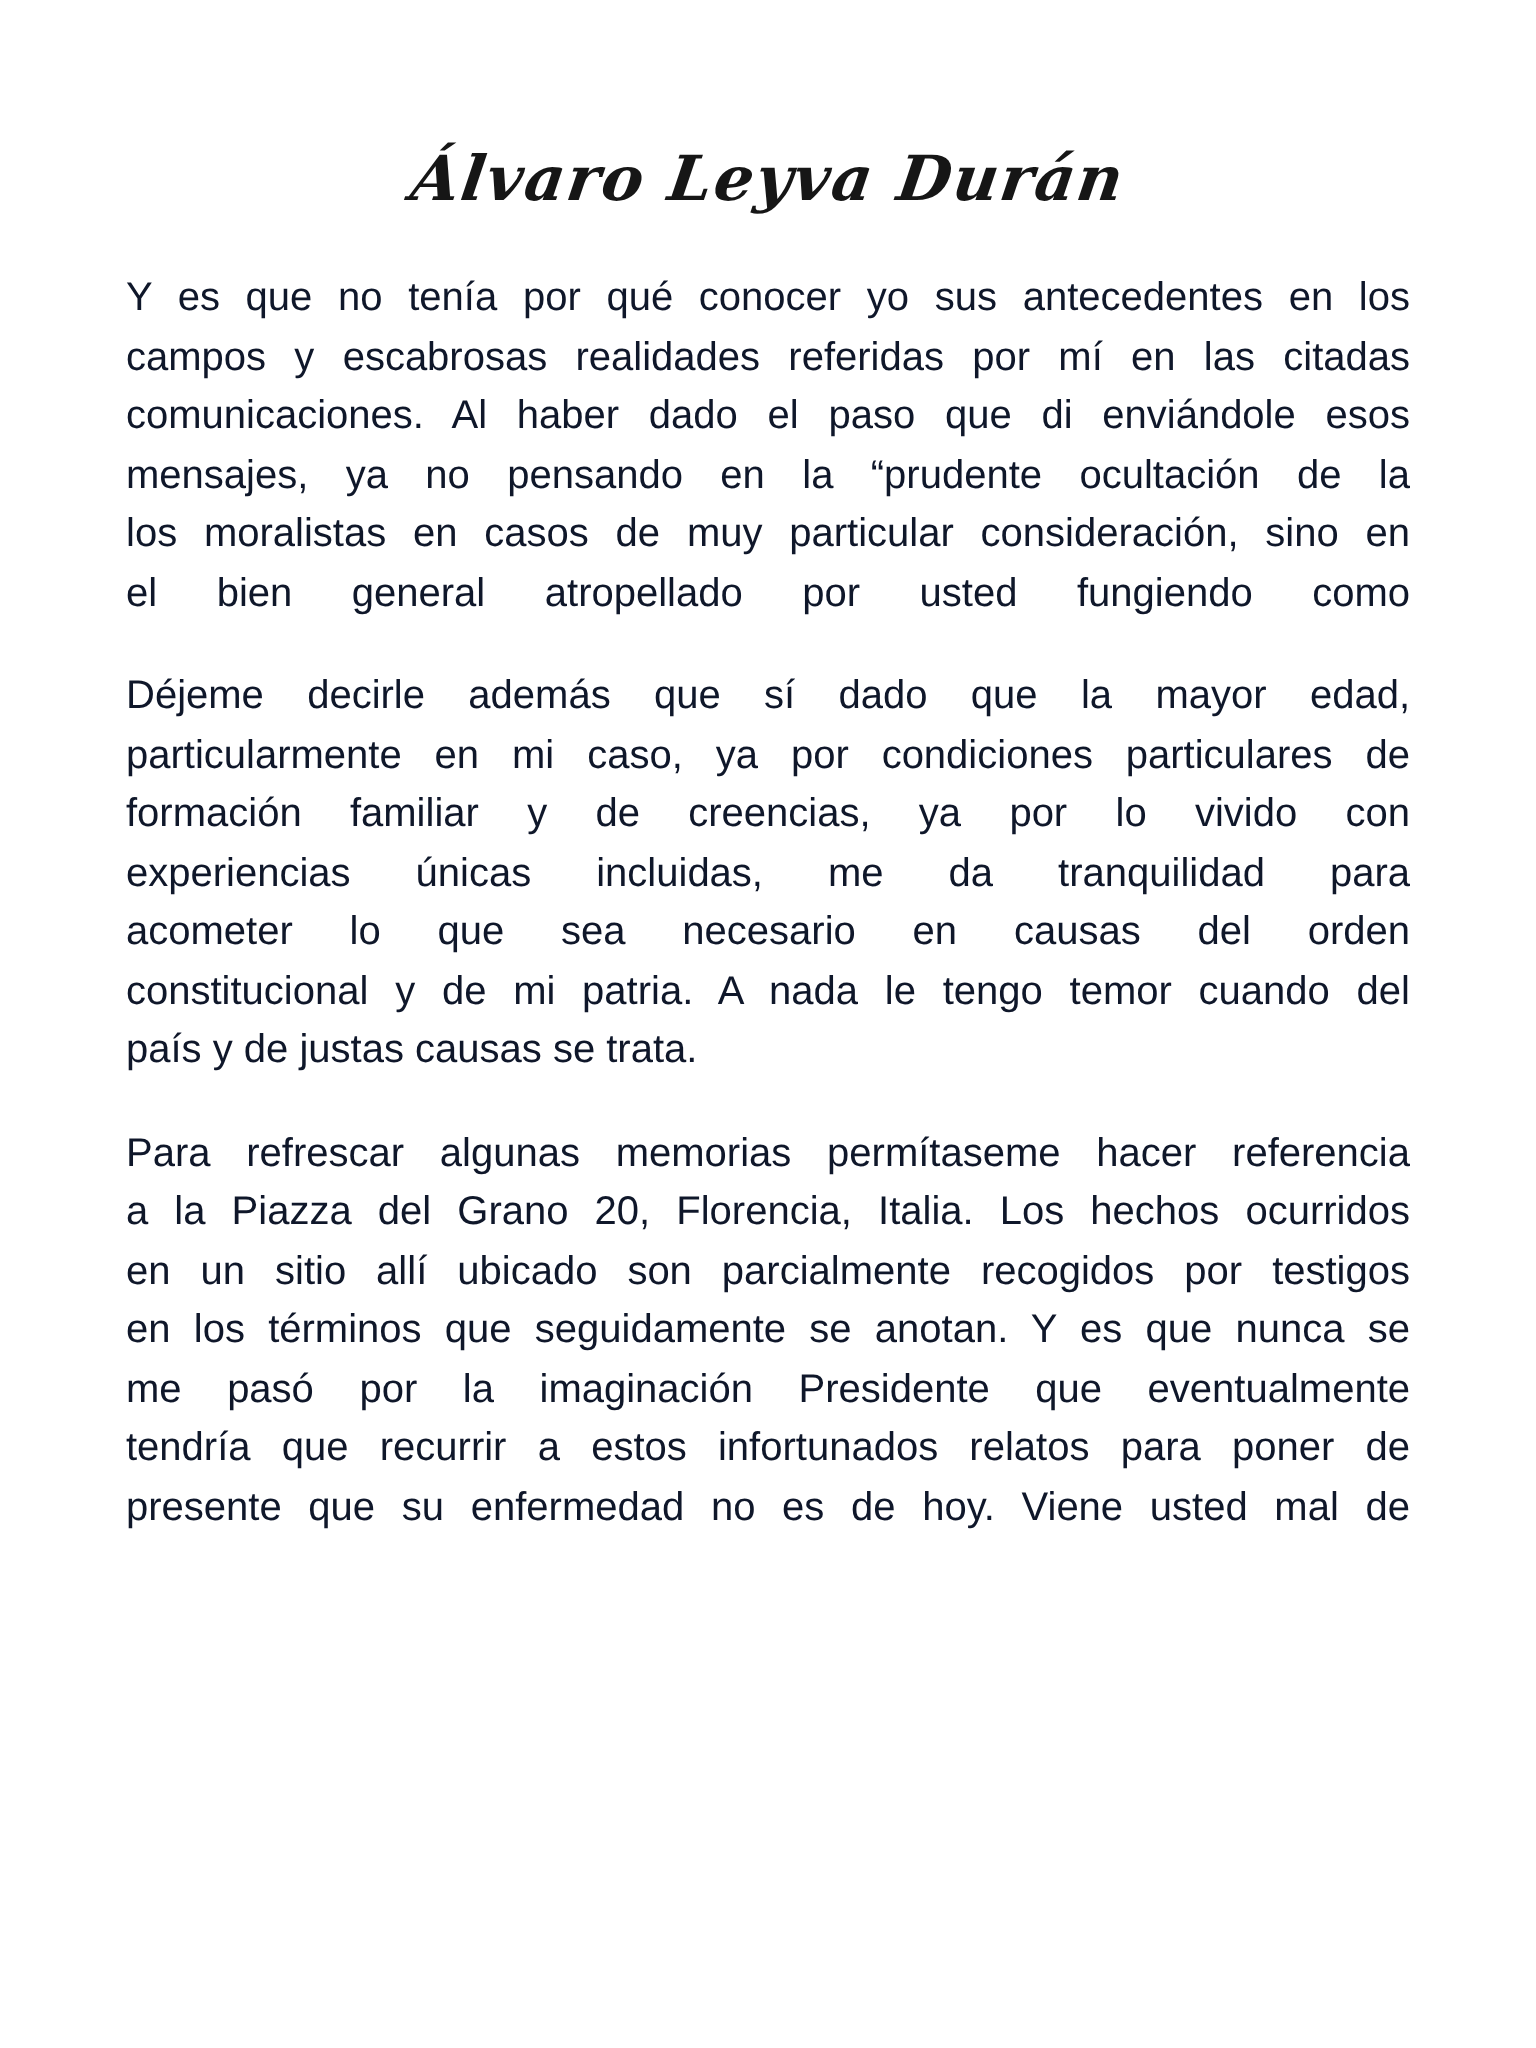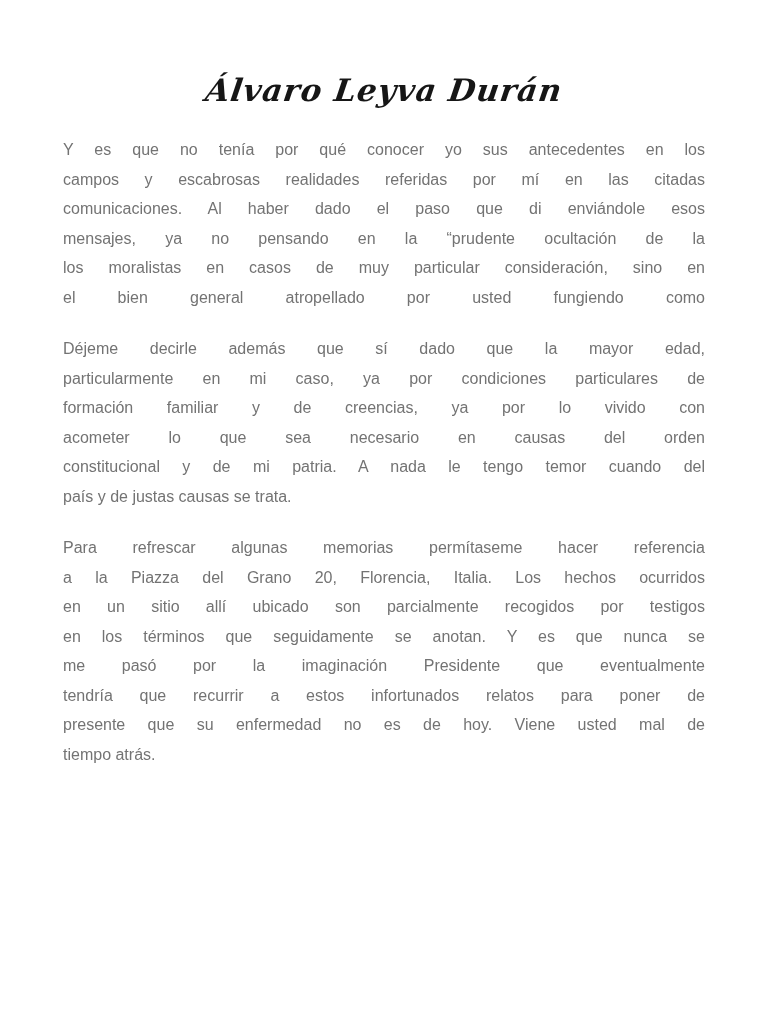--- a/index.html
+++ b/index.html
@@ -24,22 +24,22 @@
     font-weight: 700;
     font-size: 31px;
     color: #161616;
     transform: skewX(-8deg);
     letter-spacing: 1px;
   }
   .body {
     margin-left: 63px;
     width: 642px;
     margin-top: 27px;
-    color: #737373;
-    font-size: 16px;
+    color: #0f172a;
+    font-size: 20px;
     line-height: 29.5px;
   }
   .para {
     margin: 0 0 22px 0;
   }
   .line {
     text-align: justify;
     text-align-last: justify;
     white-space: normal;
   }
@@ -58,28 +58,28 @@
         <div class="line">campos y escabrosas realidades referidas por mí en las citadas</div>
         <div class="line">comunicaciones. Al haber dado el paso que di enviándole esos</div>
         <div class="line">mensajes, ya no pensando en la “prudente ocultación de la</div>
         <div class="line">los moralistas en casos de muy particular consideración, sino en</div>
         <div class="line">el bien general atropellado por usted fungiendo como</div>
       </div>
       <div class="para">
         <div class="line">Déjeme decirle además que sí dado que la mayor edad,</div>
         <div class="line">particularmente en mi caso, ya por condiciones particulares de</div>
         <div class="line">formación familiar y de creencias, ya por lo vivido con</div>
+        <div class="line">experiencias únicas incluidas, me da tranquilidad para</div>
         <div class="line">acometer lo que sea necesario en causas del orden</div>
         <div class="line">constitucional y de mi patria. A nada le tengo temor cuando del</div>
         <div class="line last">país y de justas causas se trata.</div>
       </div>
       <div class="para">
         <div class="line">Para refrescar algunas memorias permítaseme hacer referencia</div>
         <div class="line">a la Piazza del Grano 20, Florencia, Italia. Los hechos ocurridos</div>
         <div class="line">en un sitio allí ubicado son parcialmente recogidos por testigos</div>
         <div class="line">en los términos que seguidamente se anotan. Y es que nunca se</div>
         <div class="line">me pasó por la imaginación Presidente que eventualmente</div>
         <div class="line">tendría que recurrir a estos infortunados relatos para poner de</div>
         <div class="line">presente que su enfermedad no es de hoy. Viene usted mal de</div>
-        <div class="line last">tiempo atrás.</div>
       </div>
     </div>
 </div>
 
 </body></html>

